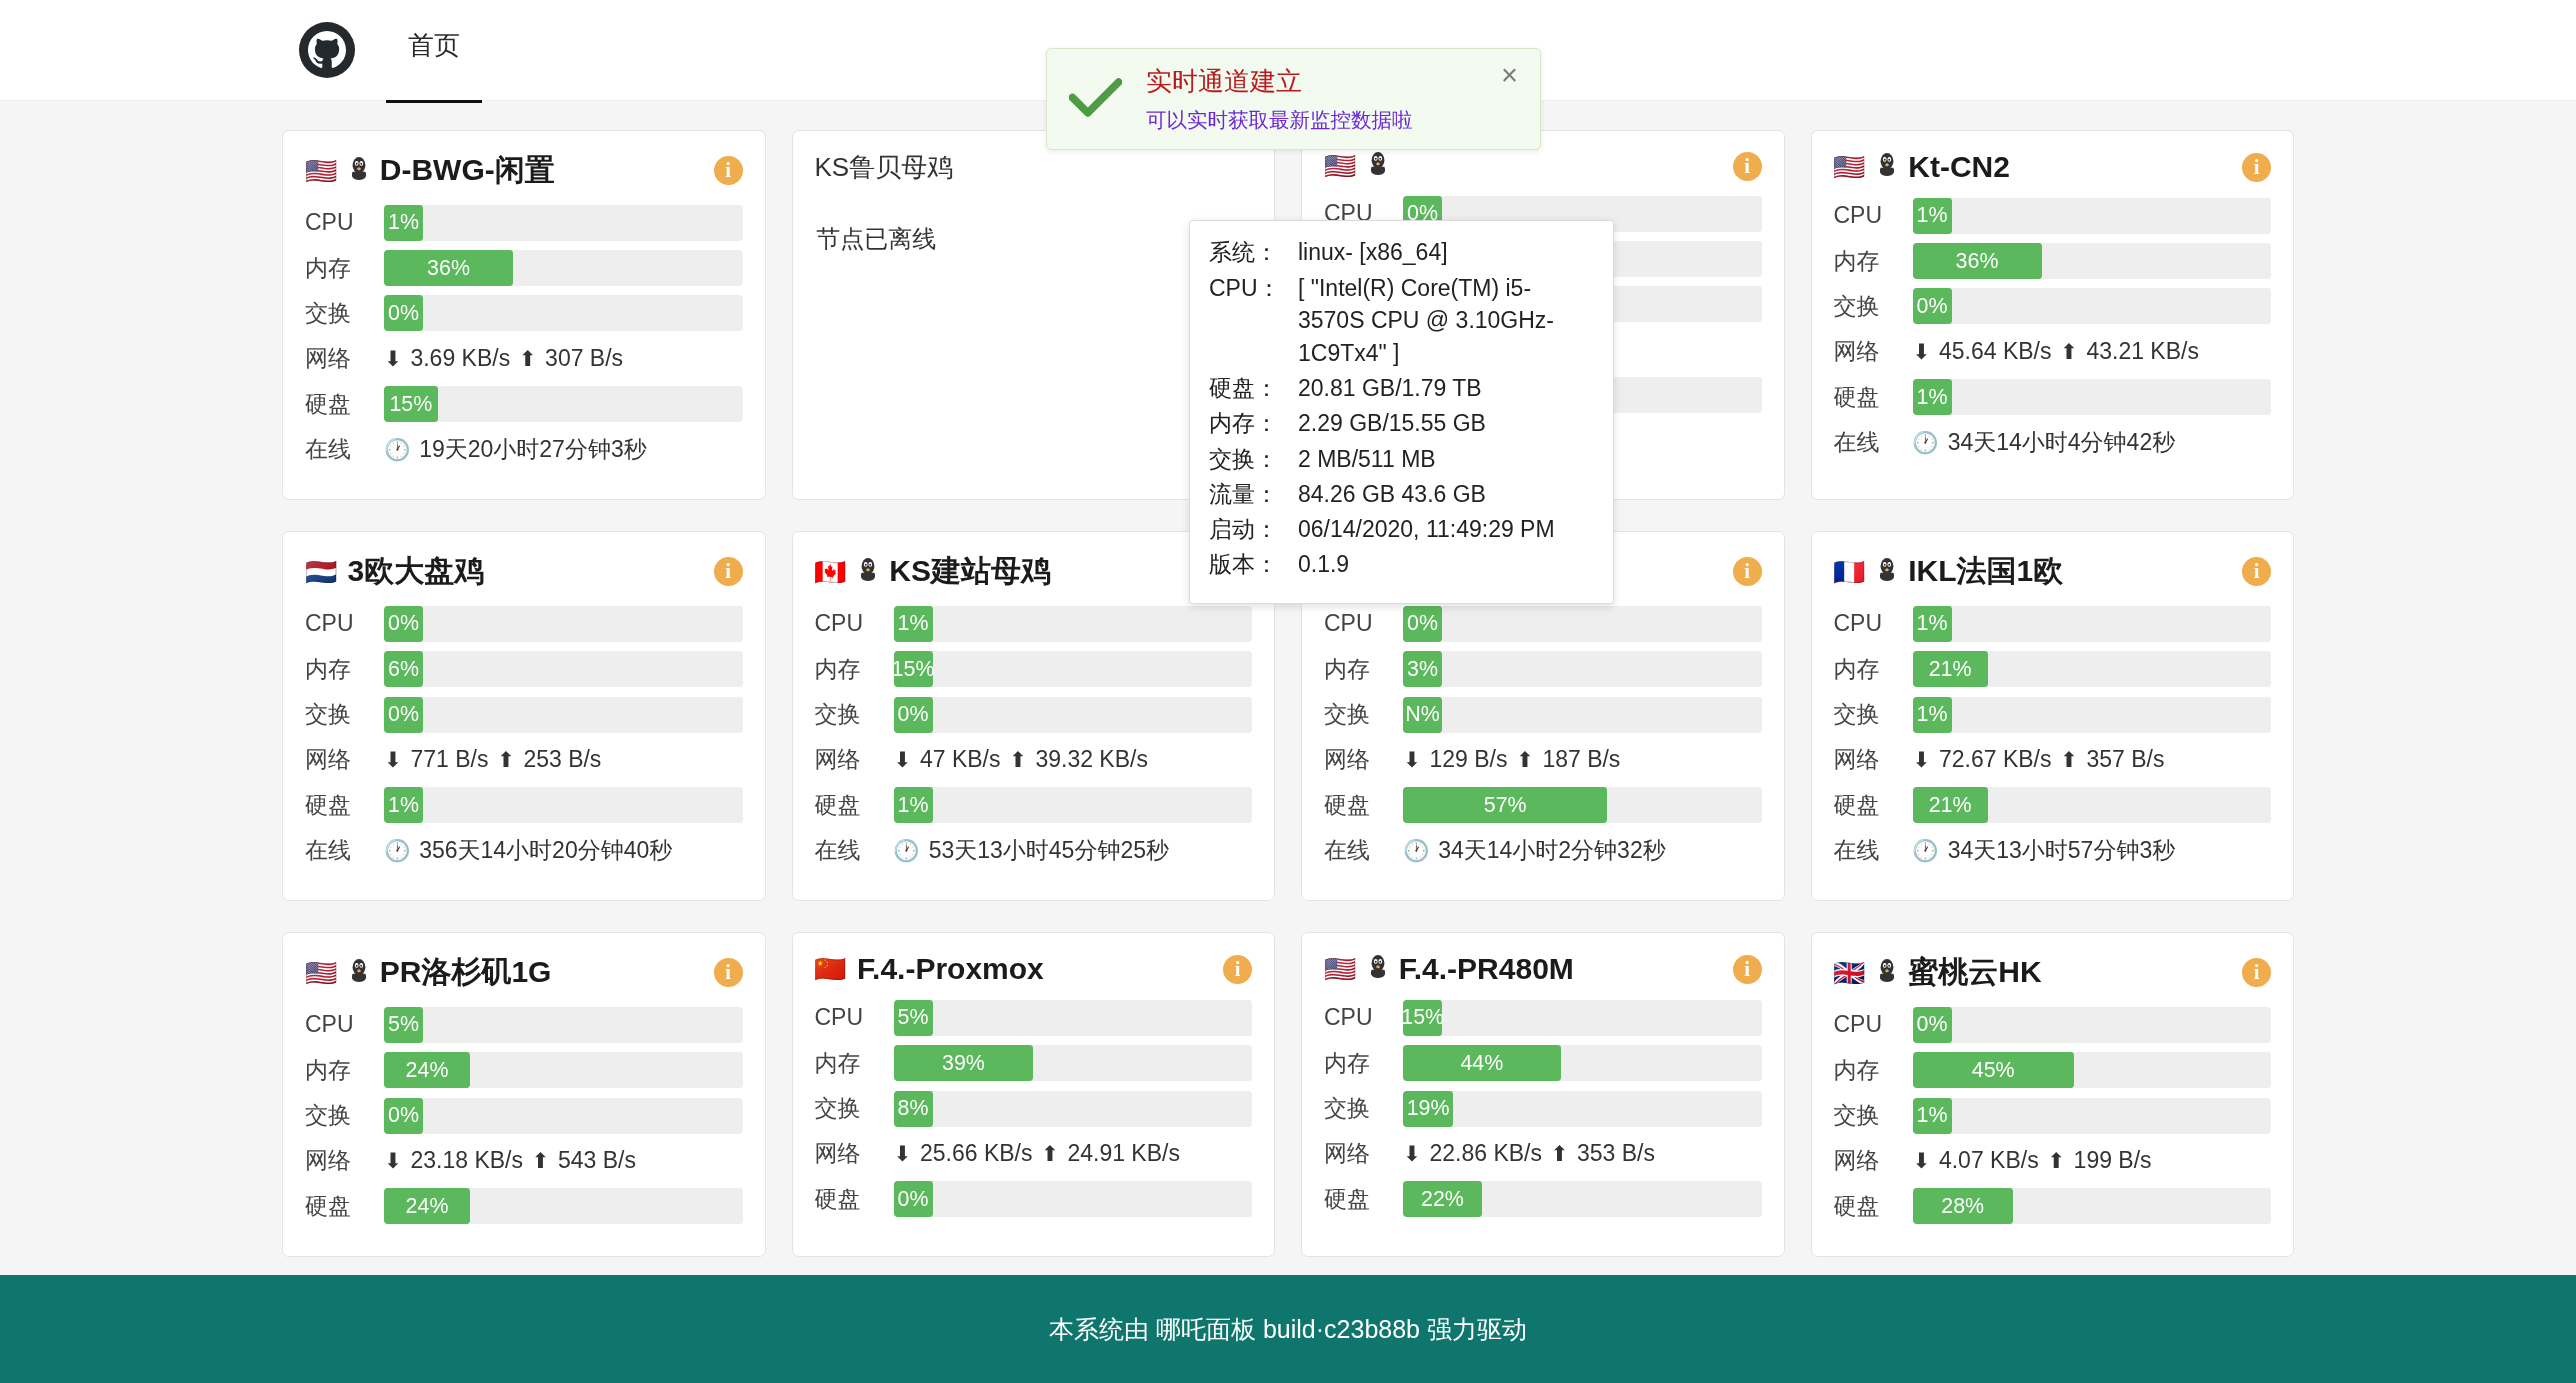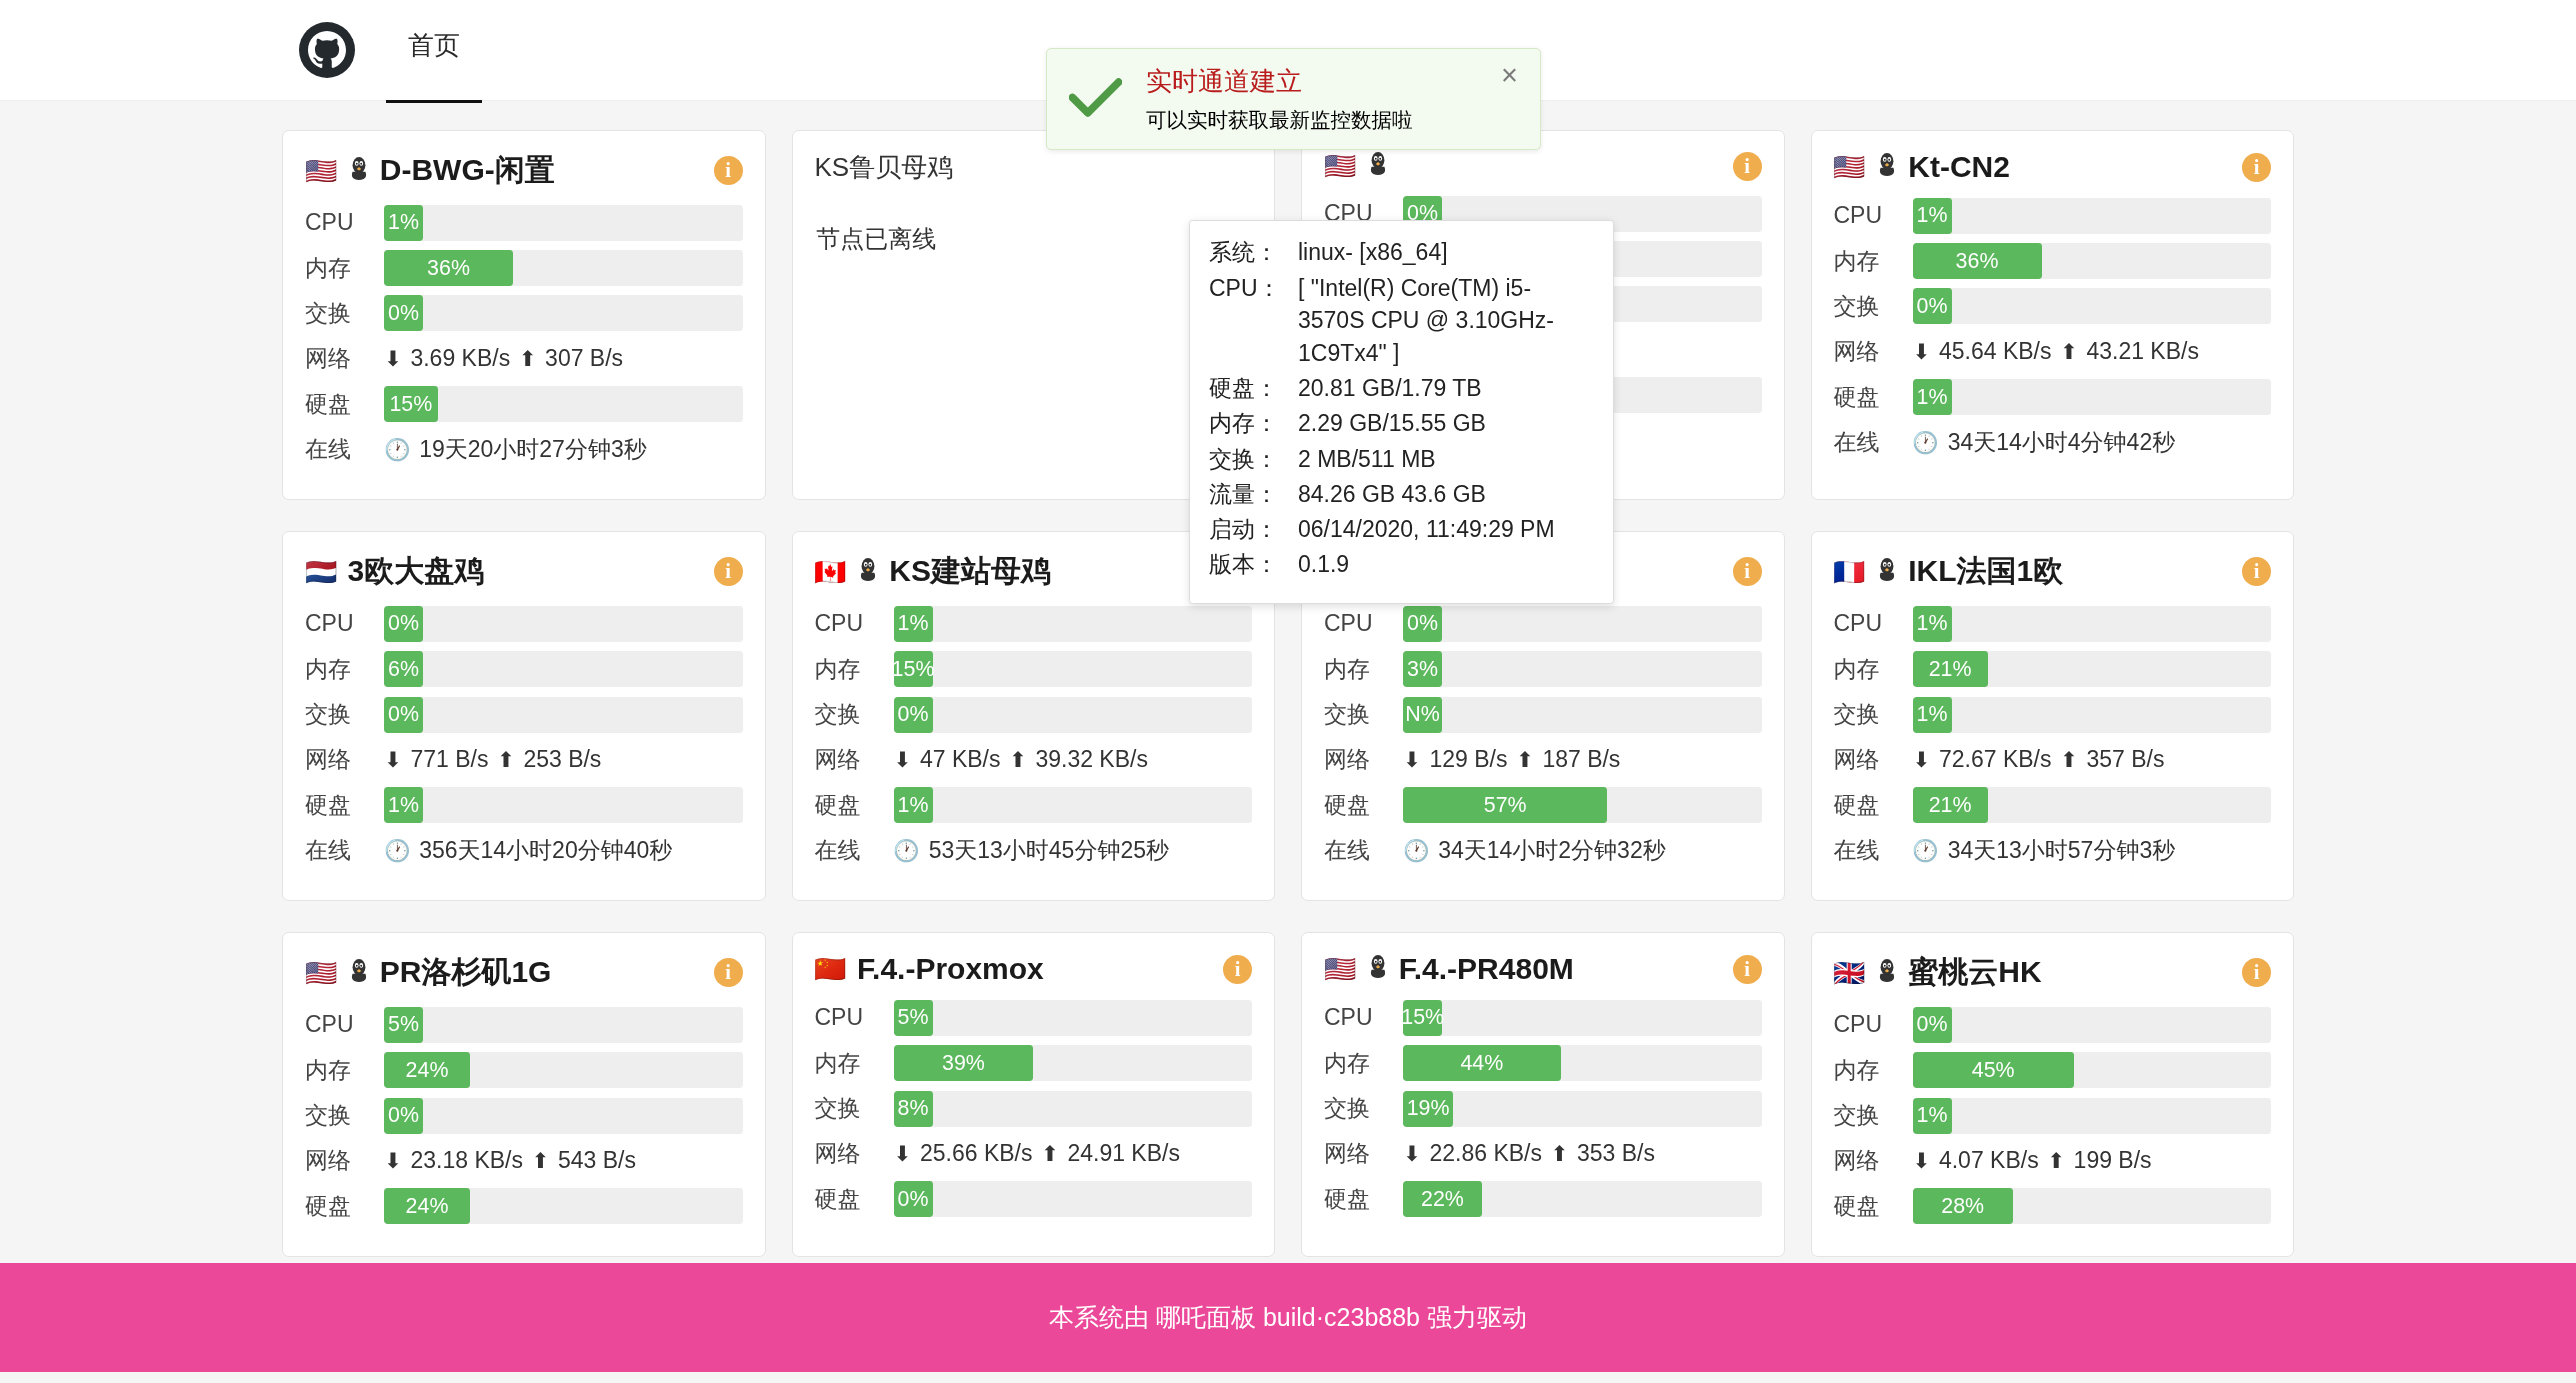--- a/index.html
+++ b/index.html
@@ -60,21 +60,21 @@
     padding: 0 22px;
     box-shadow: 0 1.7px 5.1px rgba(0,0,0,0.08);
     z-index: 50;
   }
   .toast-check {
     font-size: 53px; color: #4f9a45; line-height: 1;
     margin-right: 24px; flex: 0 0 auto;
   }
   .toast-body { flex: 1 1 auto; }
   .toast-title { font-size: 26px; color: #b91c1c; margin-bottom: 6.8px; }
-  .toast-sub { font-size: 20.5px; color: #000000; }
+  .toast-sub { font-size: 20.5px; color: #6d28d9; }
   .toast-close {
     font-size: 29px; color: #7a7a7a; line-height: 1;
     align-self: flex-start; margin-top: 12px; cursor: pointer;
   }
 
   
   .grid {
     padding: 29px 282px 0 282px;
     display: grid;
     grid-template-columns: repeat(4, 1fr);
@@ -148,23 +148,23 @@
     box-shadow: 0 2.6px 8.5px rgba(0,0,0,0.12);
     padding: 15.4px 19px 19px 19px;
     z-index: 60;
   }
   .tt-row { display: flex; font-size: 23px; color: #222; line-height: 1.42; margin-bottom: 2.6px; }
   .tt-key { flex: 0 0 89px; }
   .tt-val { flex: 1 1 auto; }
 
   
   .footer {
-    position: absolute; left: 0; bottom: 12px;
+    position: absolute; left: 0; bottom: 0;
     width: 2576px; height: 109px;
-    background: #ec4899;
+    background: #0f766e;
     color: #fff;
     display: flex; align-items: center; justify-content: center;
     font-size: 25px;
   }
 </style>
 </head>
 <body>
 
 <div id="root">
 

